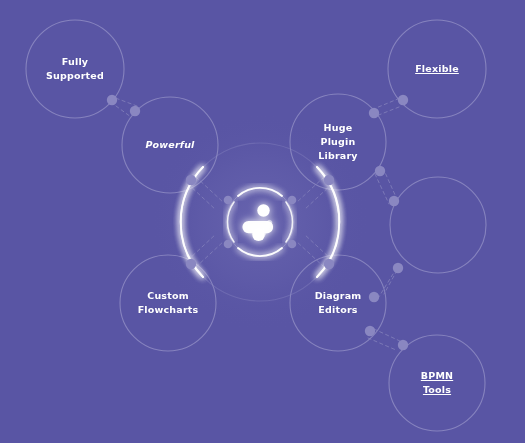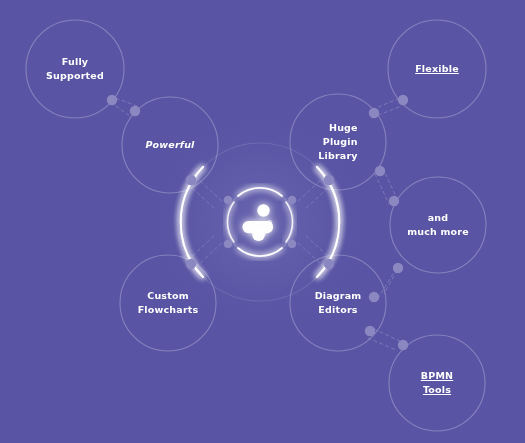--- a/index.html
+++ b/index.html
@@ -171,27 +171,25 @@
   <div class="hit-circle" style="left:437px; top:383px; width:96px; height:96px;"></div>
   <div class="hit-circle" style="left:170px; top:145px; width:96px; height:96px;"></div>
   <div class="hit-circle" style="left:338px; top:142px; width:96px; height:96px;"></div>
   <div class="hit-circle" style="left:168px; top:303px; width:96px; height:96px;"></div>
   <div class="hit-circle" style="left:338px; top:303px; width:96px; height:96px;"></div>
   <div class="hit-circle" style="left:260px; top:222px; width:90px; height:90px;"></div>
 
   <div class="node-label" style="left:75px;  top:69px;">Fully
 Supported</div>
   <div class="node-label" style="left:437px; top:69px;text-decoration:underline;">Flexible</div>
-  <div class="node-label" style="left:438px; top:225px;">and
-much more</div>
   <div class="node-label" style="left:437px; top:383px;text-decoration:underline;">BPMN
 Tools</div>
 
   <div class="node-label" style="left:170px; top:145px;font-style:italic;">Powerful</div>
-  <div class="node-label" style="left:338px; top:142px;text-align:right;">Huge
+  <div class="node-label" style="left:338px; top:142px;">Huge
 Plugin
 Library</div>
   <div class="node-label" style="left:168px; top:303px;">Custom
 Flowcharts</div>
   <div class="node-label" style="left:338px; top:303px;">Diagram
 Editors</div>
 
 </div>
 
 </body></html>

